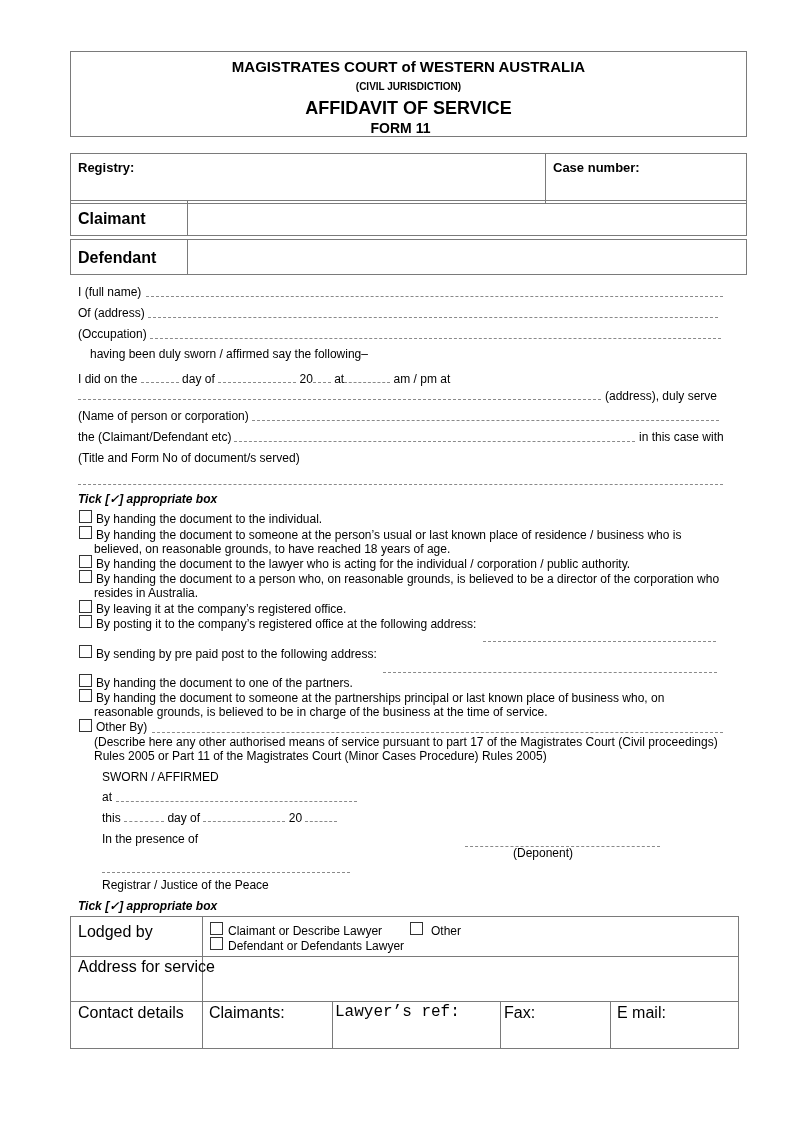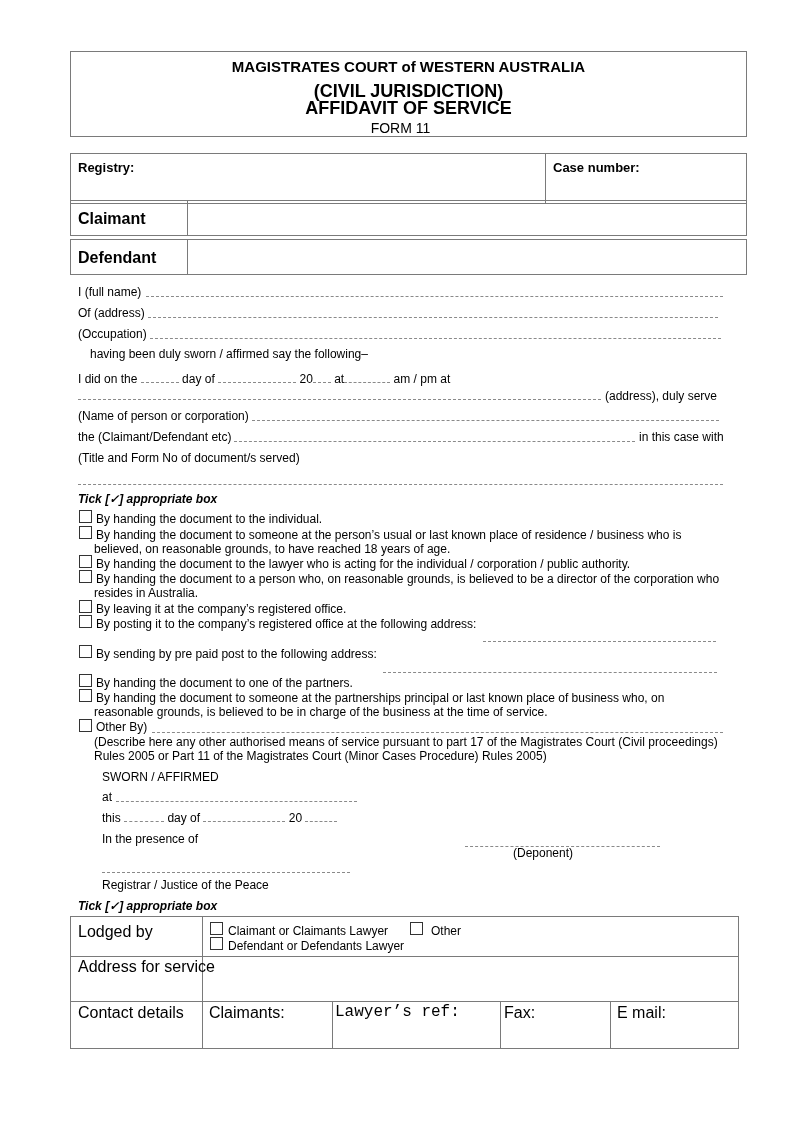--- a/index.html
+++ b/index.html
@@ -2,23 +2,23 @@
 <html><head>
 <meta charset="utf-8">
 <style>
   * { box-sizing: border-box; margin: 0; padding: 0; }
   html, body { width: 800px; height: 1130px; background: #ffffff; }
   body { position: relative; font-family: "Liberation Sans", sans-serif; color: #000; font-size: 12px; overflow: hidden; }
   .abs { position: absolute; }
   .box { position: absolute; border: 1px solid #7a7a7a; padding-left: 30px; }
   .hdr { left: 70px; top: 51px; width: 677px; height: 86px; text-align: center; }
   .hdr .l1 { position: absolute; left: 0; right: 0; top: 6px; font-weight: bold; font-size: 15px; }
-  .hdr .l2 { position: absolute; left: 0; right: 0; top: 29px; font-weight: bold; font-size: 18px; }
+  .hdr .l2 { position: absolute; left: 0; right: 0; top: 29px; font-weight: bold; font-size: 10px; }
   .hdr .l3 { position: absolute; left: 0; right: 0; top: 46px; font-weight: bold; font-size: 18px; }
-  .hdr .l4 { position: absolute; left: 0; right: 16px; top: 68px; font-weight: normal; font-size: 14px; }
+  .hdr .l4 { position: absolute; left: 0; right: 16px; top: 68px; font-weight: bold; font-size: 14px; }
   .lbl-b { font-weight: bold; font-size: 13px; }
   .lbl-big { font-weight: bold; font-size: 16px; }
   .vline { position: absolute; top: 0; bottom: 0; width: 1px; background: #7a7a7a; }
   .hline { position: absolute; left: 0; right: 0; height: 1px; background: #7a7a7a; }
   .txt { position: absolute; font-size: 12px; white-space: nowrap; }
   .ul { display: inline-block; border-bottom: 1px dashed #8a8a8a; height: 10px; vertical-align: baseline; }
   .uline { position: absolute; border-bottom: 1px dashed #8a8a8a; height: 1px; }
   .cb { position: absolute; width: 13px; height: 13px; border: 1px solid #333; background: #fff; }
   .it { font-style: italic; font-weight: bold; }
   .cell-lbl { position: absolute; font-size: 16px; }
@@ -153,21 +153,21 @@
   <div class="hline" style="top:39px;"></div>
   <div class="hline" style="top:84px;"></div>
   <div class="vline" style="left:131px;"></div>
   <div class="abs" style="left:261px; top:84px; bottom:0; width:1px; background:#7a7a7a;"></div>
   <div class="abs" style="left:429px; top:84px; bottom:0; width:1px; background:#7a7a7a;"></div>
   <div class="abs" style="left:539px; top:84px; bottom:0; width:1px; background:#7a7a7a;"></div>
 
   <div class="cell-lbl" style="left:7px; top:6px;">Lodged by</div>
 
   <div class="cb" style="left:139px; top:5px;"></div>
-  <div class="txt" style="left:157px; top:7px;">Claimant or Claimants Lawyer</div>
+  <div class="txt" style="left:157px; top:7px;">Claimant or Describe Lawyer</div>
   <div class="cb" style="left:339px; top:5px;"></div>
   <div class="txt" style="left:360px; top:7px;">Other</div>
   <div class="cb" style="left:139px; top:20px;"></div>
   <div class="txt" style="left:157px; top:22px;">Defendant or Defendants Lawyer</div>
 
   <div class="cell-lbl" style="left:7px; top:41px;">Address for service</div>
   <div class="abs" style="left:133px; top:41px; right:0; height:42px;"></div>
 
   <div class="cell-lbl" style="left:7px; top:87px;">Contact details</div>
   <div class="cell-lbl" style="left:138px; top:87px;">Claimants:</div>

